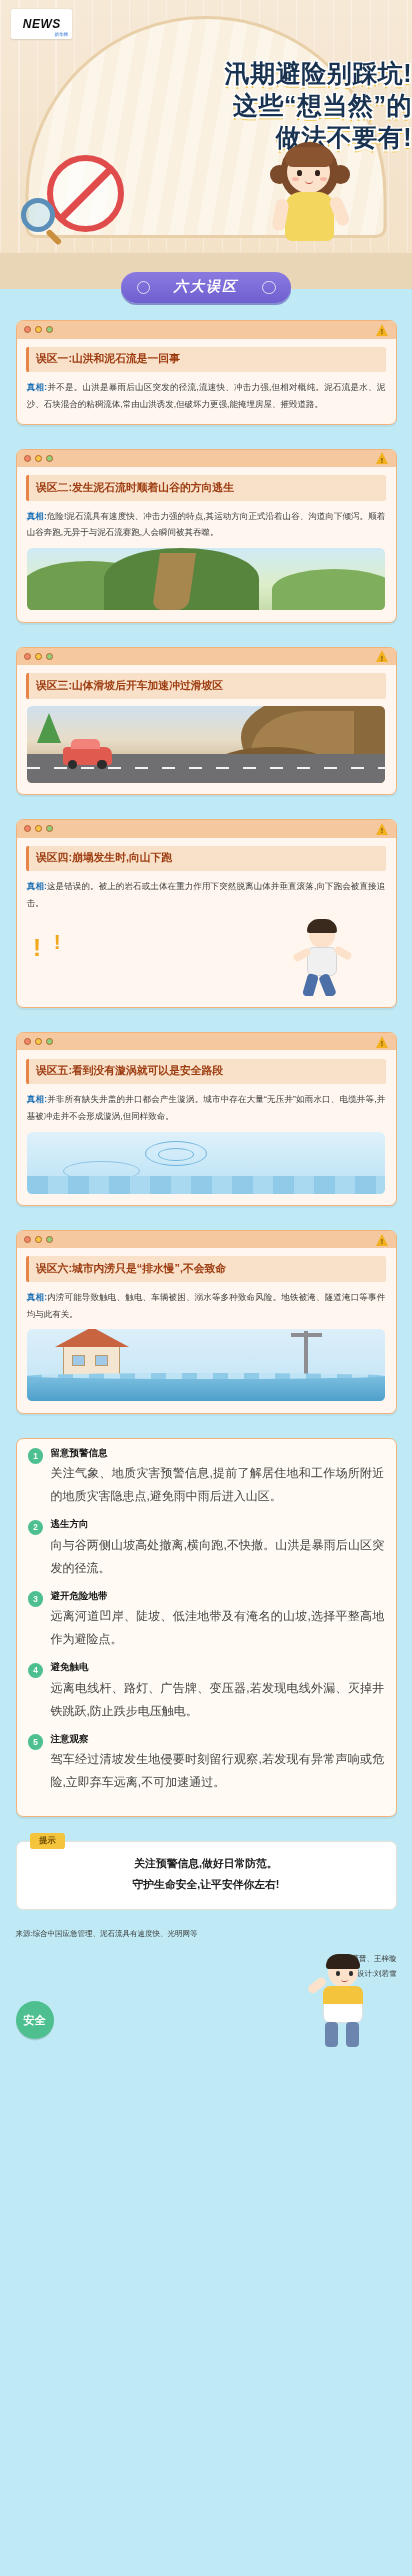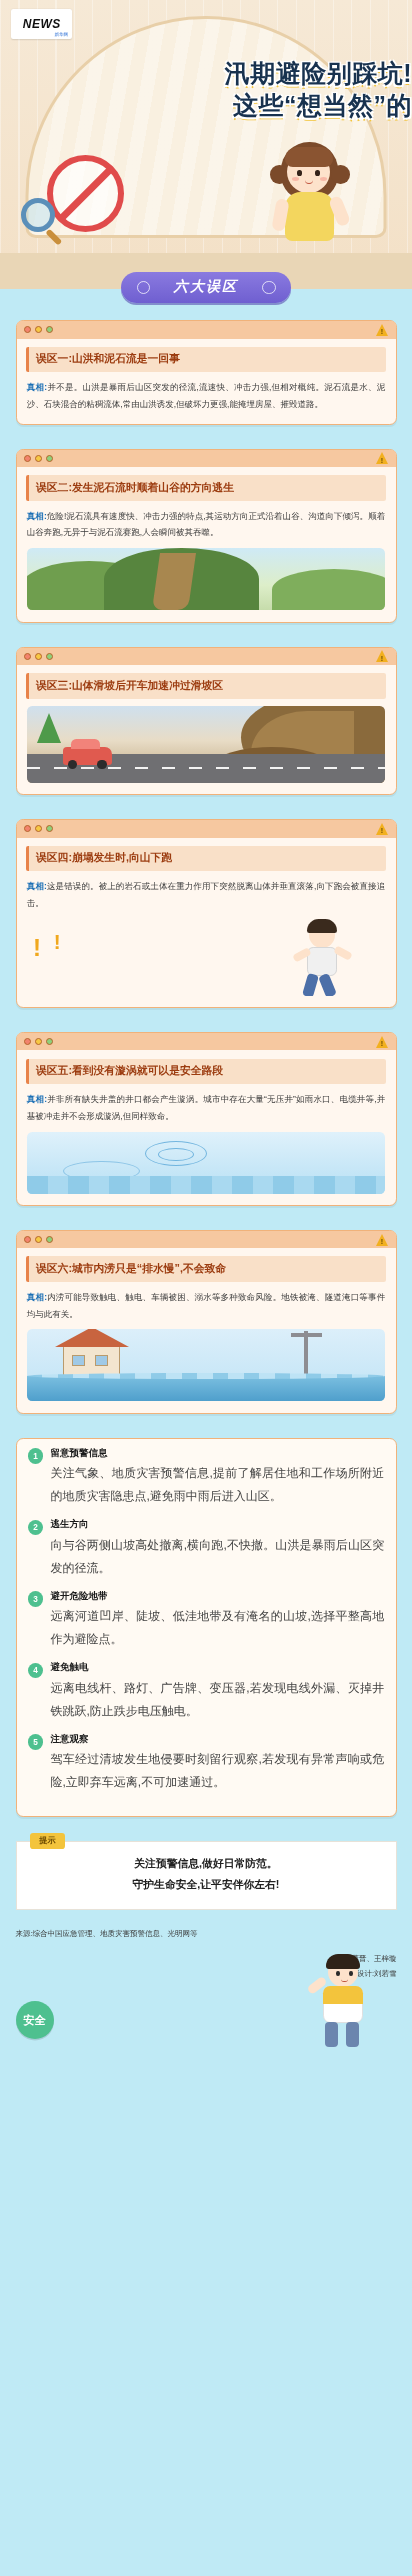--- a/index.html
+++ b/index.html
@@ -248,21 +248,21 @@
     background:#4ec08f; color:#fff; font-weight:bold; font-size:8.2px;
     display:flex; align-items:center; justify-content:center; margin-top:1.5px;
   }
   .li-body { flex:1; }
   .li-title { font-size:9.5px; font-weight:bold; color:#1b1b1b; margin-bottom:2.6px; }
   .li-text { font-size:12px; line-height:1.9; color:#444; text-align:justify; }
 
   
   .tip {
     width:381px; margin:0 auto 15.5px auto; background:#fff;
-    border:1.5px solid #e7e2d8; border-radius:0; padding:11.3px 13.4px 13.4px 13.4px; position:relative;
+    border:1.5px solid #e7e2d8; border-radius:7px; padding:11.3px 13.4px 13.4px 13.4px; position:relative;
   }
   .tip-tag {
     position:absolute; top:-8.8px; left:13.4px; background:#f3c43c; color:#6b4a00;
     font-size:8.2px; font-weight:bold; padding:2.6px 9.3px; border-radius:3.1px;
   }
   .tip-line { text-align:center; font-size:10.8px; font-weight:bold; color:#222; line-height:2.0; }
 
   
   .footer {
     width:381px; margin:0 auto; padding-bottom:20.6px; position:relative; min-height:134px;
@@ -295,20 +295,21 @@
     <div class="hdr-stripes"></div>
 
     <div class="logo">
       <span class="logo-txt">NEWS</span>
       <span class="logo-sub">新华网</span>
     </div>
 
     <div class="title-wrap">
       <div class="title-line em">汛期避险别踩坑!</div>
       <div class="title-line em">这些“想当然”的</div>
+      <div class="title-line">做法不要有!</div>
     </div>
 
     <div class="sign">
       <div class="ring"></div>
         <div class="bar"></div>
     </div>
     <div class="mag">
       <div class="glass"></div>
         <div class="handle"></div>
     </div>
@@ -510,21 +511,21 @@
       </div>
     </div>
 
     <div class="tip">
       <div class="tip-tag">提示</div>
       <div class="tip-line">关注预警信息,做好日常防范。</div>
       <div class="tip-line">守护生命安全,让平安伴你左右!</div>
     </div>
 
     <div class="footer">
-      <div class="src">来源:综合中国应急管理、地质灾害预警信息、光明网等</div>
+      <div class="src">来源:综合中国应急管理、泥石流具有速度快、光明网等</div>
       <div class="credits">
         <div>文字:董晋、王梓璇</div>
         <div>设计:刘若雪</div>
       </div>
       <div class="safe-badge">安全</div>
       <div class="boy">
         <div class="bhead"></div>
           <div class="bhair"></div>
         <div class="beye l"></div>
           <div class="beye r"></div>

